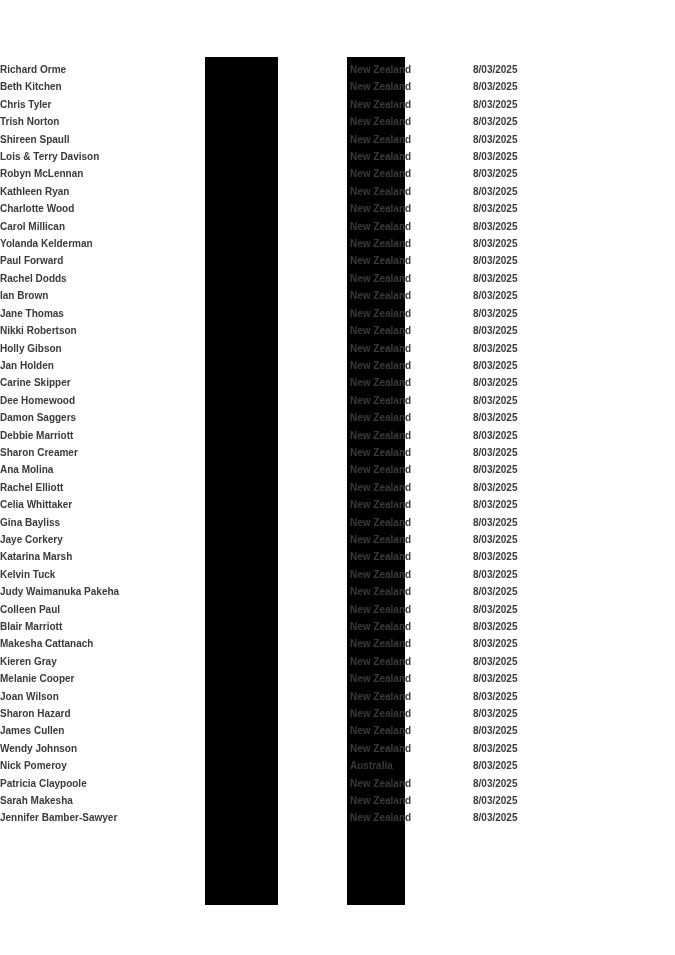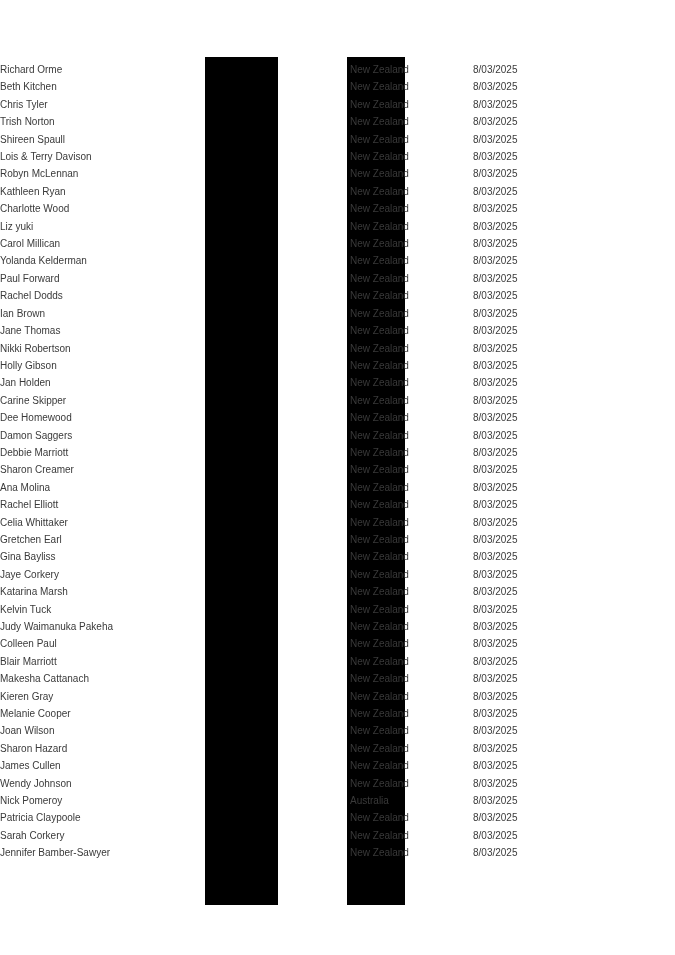--- a/index.html
+++ b/index.html
@@ -45,20 +45,21 @@
   #record-table {
     position: absolute;
     left: 0;
     top: 61px;
     width: 675px;
     border-collapse: collapse;
     table-layout: fixed;
   }
   #record-table tr {
     height: 17.4px;
+    font-weight: bold;
   }
   #record-table td {
     padding: 0;
     margin: 0;
     font-size: 10px;
     line-height: 17.4px;
     color: #3a3a3a;
     white-space: nowrap;
     overflow: hidden;
     vertical-align: middle;
@@ -134,25 +135,20 @@
           <td class="col-name">Kathleen Ryan</td>
           <td class="col-country">New Zealand</td>
           <td class="col-date">8/03/2025</td>
         </tr>
         <tr>
           <td class="col-name">Charlotte Wood</td>
           <td class="col-country">New Zealand</td>
           <td class="col-date">8/03/2025</td>
         </tr>
         <tr>
-          <td class="col-name">Liz yuki</td>
-          <td class="col-country">New Zealand</td>
-          <td class="col-date">8/03/2025</td>
-        </tr>
-        <tr>
           <td class="col-name">Carol Millican</td>
           <td class="col-country">New Zealand</td>
           <td class="col-date">8/03/2025</td>
         </tr>
         <tr>
           <td class="col-name">Yolanda Kelderman</td>
           <td class="col-country">New Zealand</td>
           <td class="col-date">8/03/2025</td>
         </tr>
         <tr>
@@ -220,25 +216,20 @@
           <td class="col-country">New Zealand</td>
           <td class="col-date">8/03/2025</td>
         </tr>
         <tr>
           <td class="col-name">Rachel Elliott</td>
           <td class="col-country">New Zealand</td>
           <td class="col-date">8/03/2025</td>
         </tr>
         <tr>
           <td class="col-name">Celia Whittaker</td>
-          <td class="col-country">New Zealand</td>
-          <td class="col-date">8/03/2025</td>
-        </tr>
-        <tr>
-          <td class="col-name">Gretchen Earl</td>
           <td class="col-country">New Zealand</td>
           <td class="col-date">8/03/2025</td>
         </tr>
         <tr>
           <td class="col-name">Gina Bayliss</td>
           <td class="col-country">New Zealand</td>
           <td class="col-date">8/03/2025</td>
         </tr>
         <tr>
           <td class="col-name">Jaye Corkery</td>
@@ -309,21 +300,21 @@
           <td class="col-name">Nick Pomeroy</td>
           <td class="col-country">Australia</td>
           <td class="col-date">8/03/2025</td>
         </tr>
         <tr>
           <td class="col-name">Patricia Claypoole</td>
           <td class="col-country">New Zealand</td>
           <td class="col-date">8/03/2025</td>
         </tr>
         <tr>
-          <td class="col-name">Sarah Corkery</td>
+          <td class="col-name">Sarah Makesha</td>
           <td class="col-country">New Zealand</td>
           <td class="col-date">8/03/2025</td>
         </tr>
         <tr>
           <td class="col-name">Jennifer Bamber-Sawyer</td>
           <td class="col-country">New Zealand</td>
           <td class="col-date">8/03/2025</td>
         </tr>
       </tbody>
   </table>

